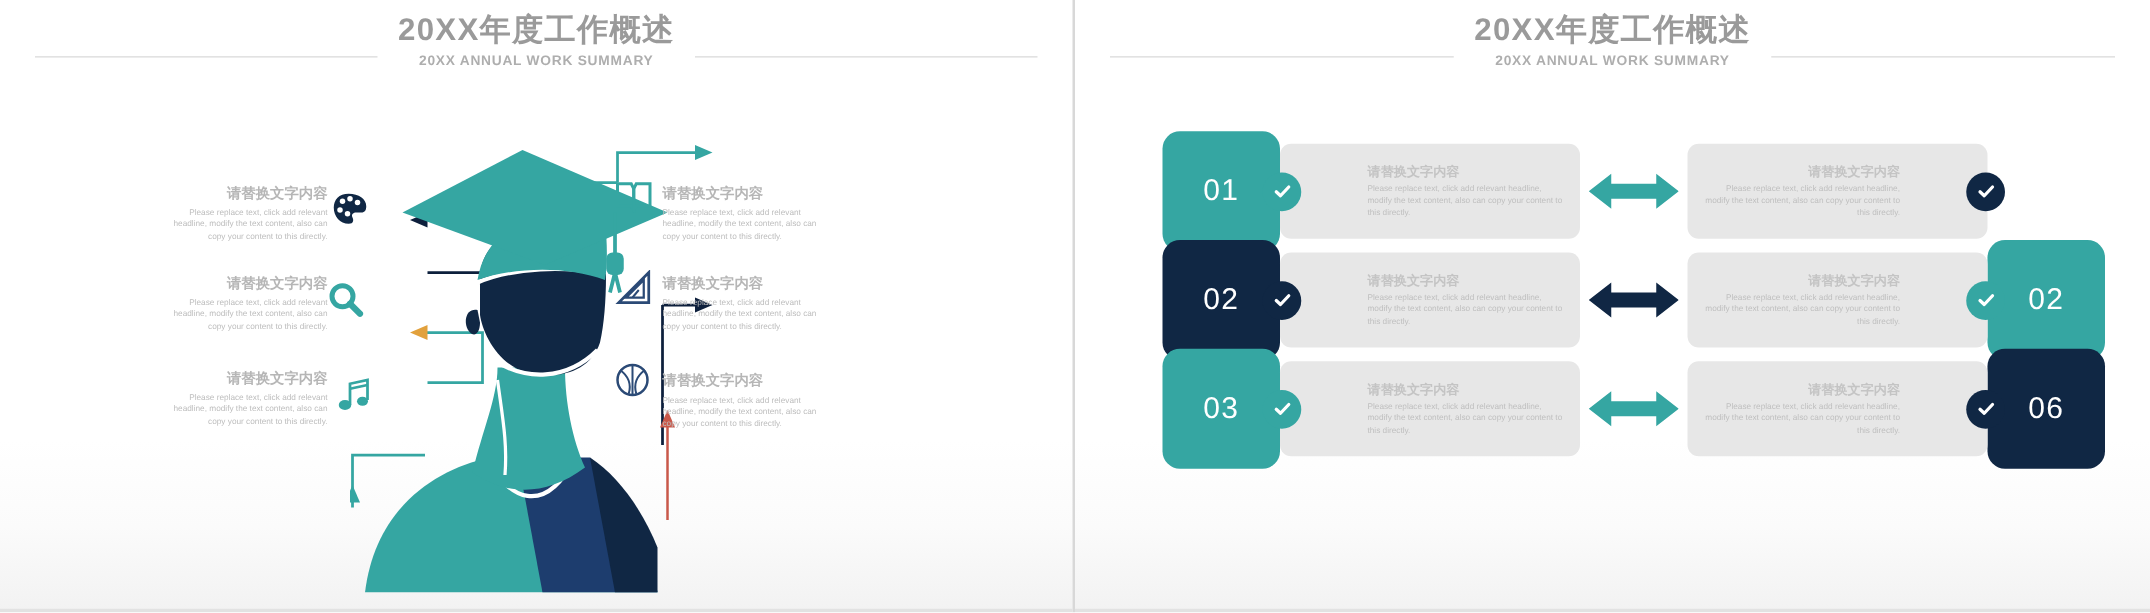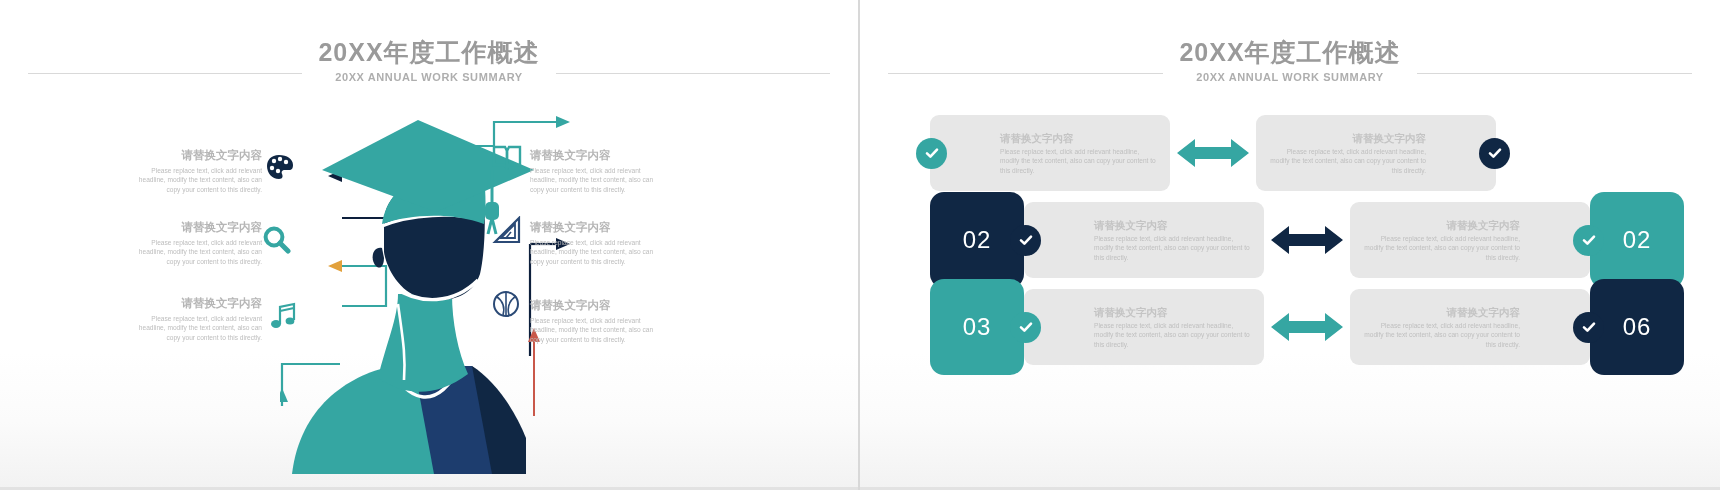--- a/index.html
+++ b/index.html
@@ -21,21 +21,21 @@
   .slide-left  { width: 858px; }
   .slide-right { width: 862px; border-left: 2px solid #d8d8d8; }
   .slide::after{
     content: ""; position: absolute; left: 0; right: 0; bottom: 0;
     height: 3px; background: #e2e2e2;
   }
 
   
   .slide-header {
     position: absolute; top: 0; left: 0; right: 0; height: 64px;
-    display: flex; align-items: center; justify-content: center; margin-top: 28px;
+    display: flex; align-items: center; justify-content: center;
   }
   .rule { height: 1px; background: #d9d9d9; flex: 1 1 auto; margin-top: 26px; }
   .rule-left  { margin-left: 28px; margin-right: 0; }
   .rule-right { margin-right: 28px; margin-left: 0; }
   .title-block { text-align: center; padding: 0 16px; flex: 0 0 auto; }
   .title-main {
     font-size: 25px; font-weight: 700; color: #9a9a9a;
     letter-spacing: 1px; line-height: 31px; white-space: nowrap;
   }
   .title-sub {
@@ -273,20 +273,21 @@
         <div class="title-main">20XX年度工作概述</div>
         <div class="title-sub">20XX ANNUAL WORK SUMMARY</div>
       </div>
       <div class="rule rule-right"></div>
     </div>
 
     <div class="grid">
 
       <div class="row row-1">
         <div class="gap-edge"></div>
+        <div class="numbox" style="background:#35a6a2">01</div>
         <div class="panel l">
           <div class="check" style="background:#35a6a2">
             <svg width="16" height="16" viewBox="0 0 16 16">
                 <path d="M3,8.4 L6.4,11.6 L13,4.6" fill="none" stroke="#ffffff" stroke-width="2.6" stroke-linecap="round" stroke-linejoin="round"></path>
               </svg>
           </div>
           <div class="panel-text">
             <div class="panel-h">请替换文字内容</div>
             <div>Please replace text, click add relevant headline, modify the text content, also can copy your content to this directly.</div>
           </div>

